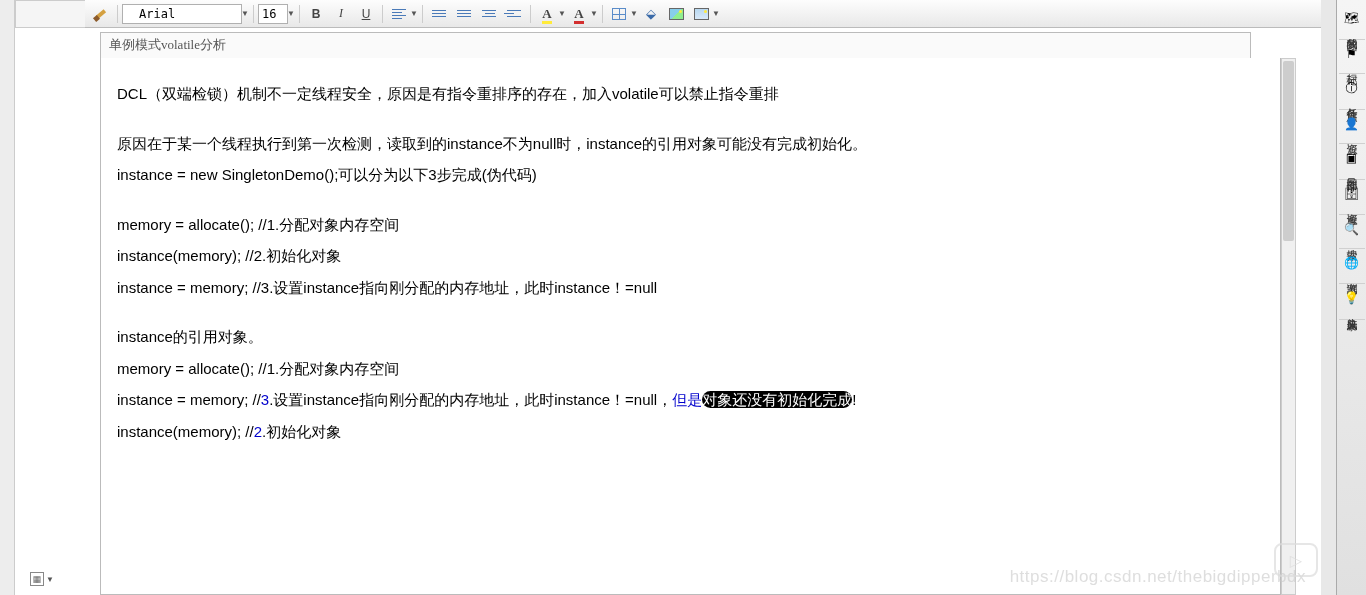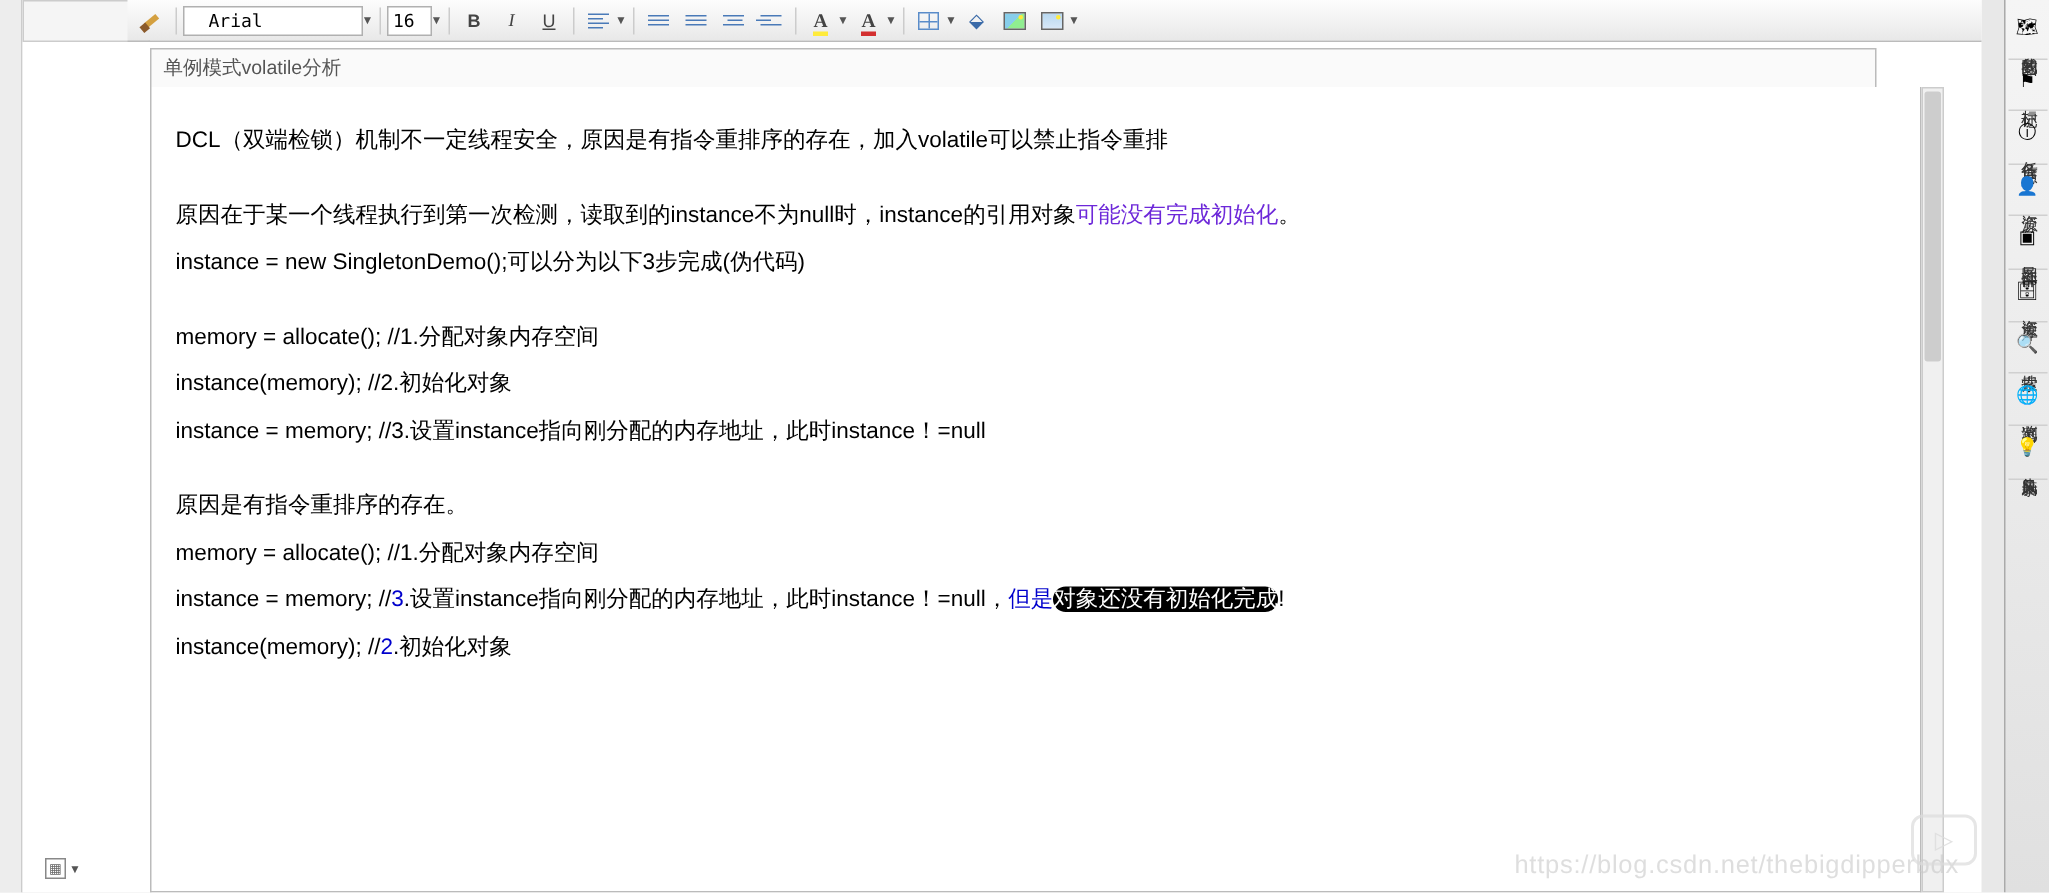--- a/index.html
+++ b/index.html
@@ -27,29 +27,29 @@
 .hl-a .bar { position: absolute; bottom: -2px; left: 0; right: 0; height: 3px; }
 .yellow-bar { background: #ffeb3b; }
 .red-bar { background: #d32f2f; }
 .tbl-icon { width: 14px; height: 12px; border: 1px solid #5a8cc9; position: relative; }
 .tbl-icon::before { content: ""; position: absolute; left: 0; right: 0; top: 50%; border-top: 1px solid #5a8cc9; }
 .tbl-icon::after { content: ""; position: absolute; top: 0; bottom: 0; left: 50%; border-left: 1px solid #5a8cc9; }
 .link-icon { font-size: 13px; color: #3a6aa8; }
 .img-icon { width: 15px; height: 12px; border: 1px solid #666; background: linear-gradient(135deg, #87ceeb 50%, #90ee90 50%); position: relative; }
 .img-icon::after { content: ""; position: absolute; top: 1px; right: 1px; width: 3px; height: 3px; background: #ffeb3b; border-radius: 50%; }
 
-.title-bar { height: 38px; border: 1px solid #bbb; margin: 4px 70px 0 85px; background: #fafafa; padding: 3px 8px; font-size: 13px; color: #555; font-family: Liberation Sans, sans-serif; }
+.title-bar { height: 38px; border: 1px solid #bbb; margin: 4px 70px 0 85px; background: #fafafa; padding: 3px 8px; font-size: 13px; color: #555; font-family: Liberation Serif, serif; }
 
 .editor { position: absolute; left: 85px; right: 40px; top: 58px; bottom: 0; border: 1px solid #bbb; border-top: none; background: #fff; padding: 20px 16px; overflow-y: auto; }
 .editor-scroll { position: absolute; right: 25px; top: 58px; bottom: 0; width: 15px; background: #f0f0f0; border: 1px solid #ccc; }
 .editor-scroll .thumb { position: absolute; top: 2px; left: 1px; right: 1px; height: 180px; background: #cdcdcd; border-radius: 2px; }
 
 .doc { font-size: 15px; line-height: 2.1; color: #000; font-family: Liberation Sans, sans-serif; }
 .doc p { margin: 0; }
-.red { color: #6d28d9; }
+.red { color: #000000; }
 .blue { color: #00c; }
 .hl-black { background: #000; color: #fff; border-radius: 10px; }
 .gap { height: 18px; }
 
 .right-rail { position: absolute; right: 0; top: 0; width: 30px; height: 100%; background: linear-gradient(#f5f5f5, #e0e0e0); border-left: 1px solid #aaa; display: flex; flex-direction: column; align-items: center; padding-top: 4px; }
 .rail-item { width: 26px; display: flex; flex-direction: column; align-items: center; padding: 6px 0; cursor: pointer; border-bottom: 1px solid #d0d0d0; }
 .rail-item .ico { width: 16px; height: 16px; margin-bottom: 3px; display: flex; align-items: center; justify-content: center; font-size: 12px; }
 .rail-item .lbl { writing-mode: vertical-rl; font-size: 11px; color: #333; font-family: "SimSun", serif; letter-spacing: 1px; }
 
 .left-gutter { position: absolute; left: 0; top: 0; width: 15px; height: 100%; background: #ededed; border-right: 1px solid #ccc; }
@@ -151,21 +151,21 @@
     <div class="doc">
       <p><span>DCL（双端检锁）机制不一定线程安全，原因是有指令重排序的存在，加入volatile可以禁止指令重排</span></p>
       <div class="gap"></div>
       <p><span>原因在于某一个线程执行到第一次检测，读取到的instance不为null时，instance的引用对象</span><span class="red">可能没有完成初始化</span><span>。</span></p>
       <p><span>instance = new SingletonDemo();可以分为以下3步完成(伪代码)</span></p>
       <div class="gap"></div>
       <p><span>memory = allocate(); //1.分配对象内存空间</span></p>
       <p><span>instance(memory);    //2.初始化对象</span></p>
       <p><span>instance = memory;   //3.设置instance指向刚分配的内存地址，此时instance！=null</span></p>
       <div class="gap"></div>
-      <p><span>原因是有指令重排序的存在。</span></p>
+      <p><span>instance的引用对象。</span></p>
       <p><span>memory = allocate(); //1.分配对象内存空间</span></p>
       <p><span>instance = memory;   //</span><span class="blue">3</span><span>.设置instance指向刚分配的内存地址，此时instance！=null，</span><span class="blue">但是</span><span class="hl-black">对象还没有初始化完成</span><span>!</span></p>
       <p><span>instance(memory);    //</span><span class="blue">2</span><span>.初始化对象</span></p>
     </div>
   </div>
   <div class="editor-scroll">
       <div class="thumb"></div>
     </div>
 
 </div>

